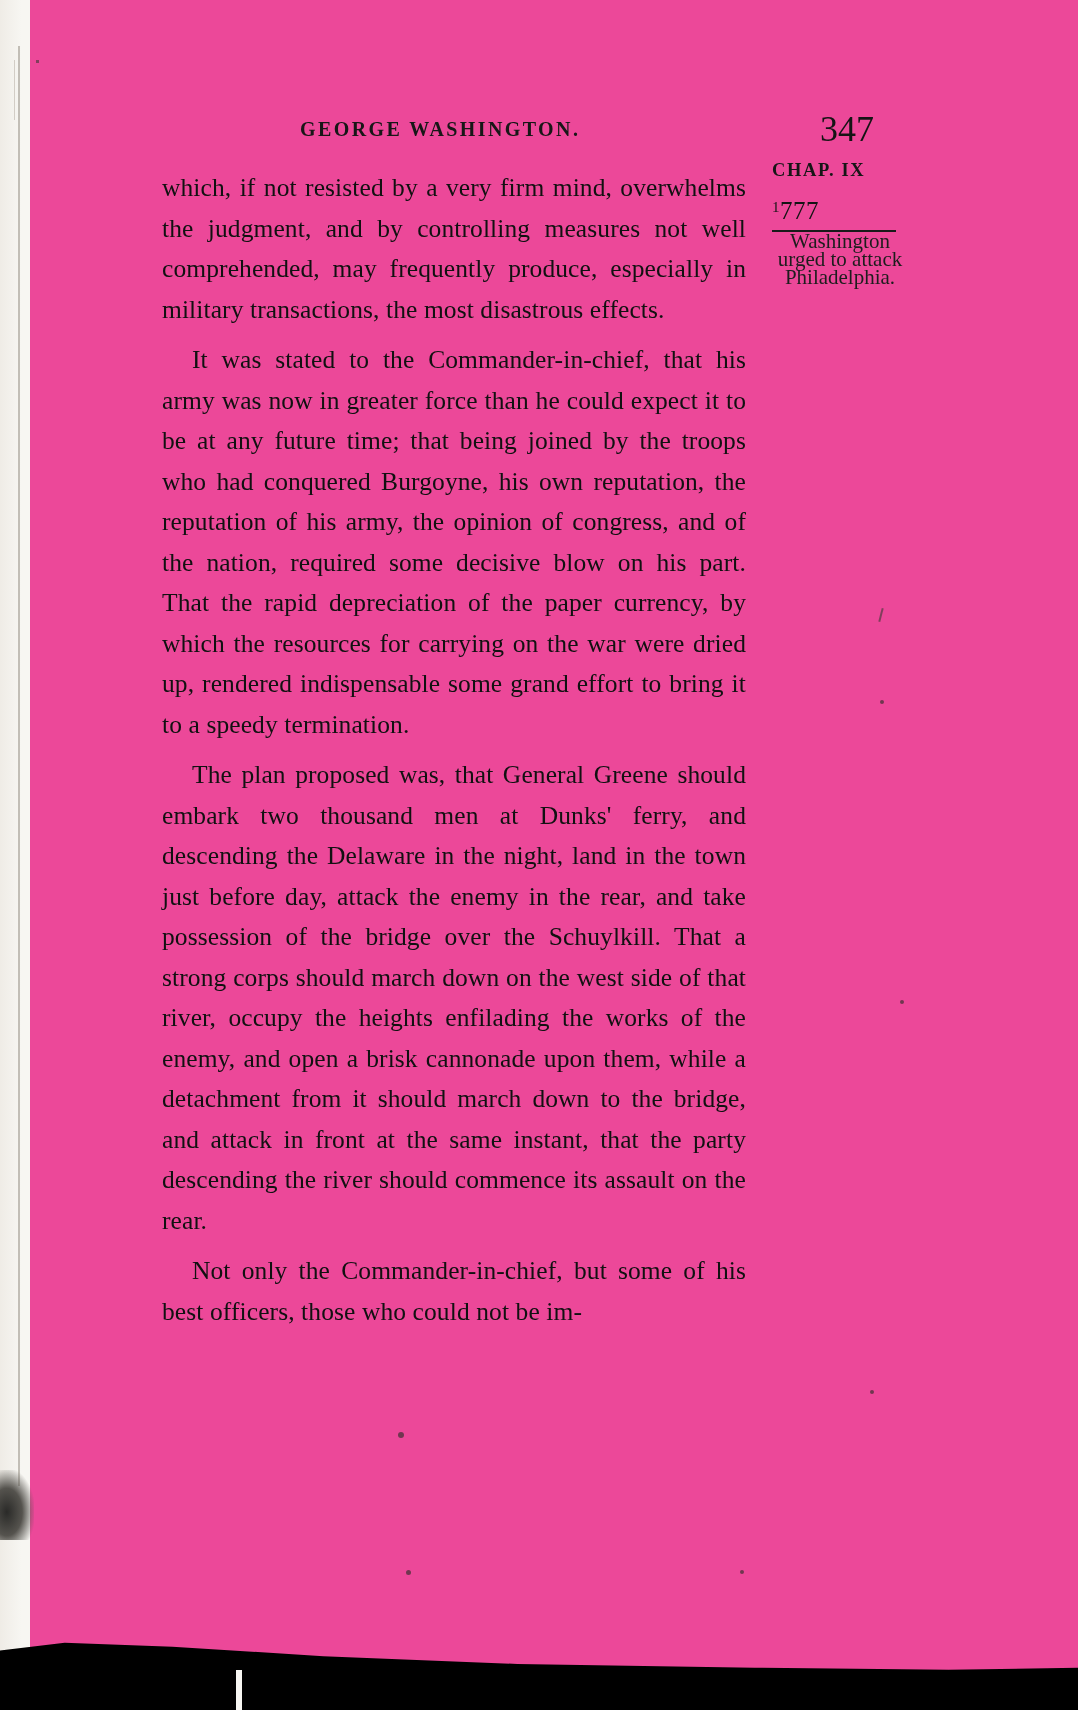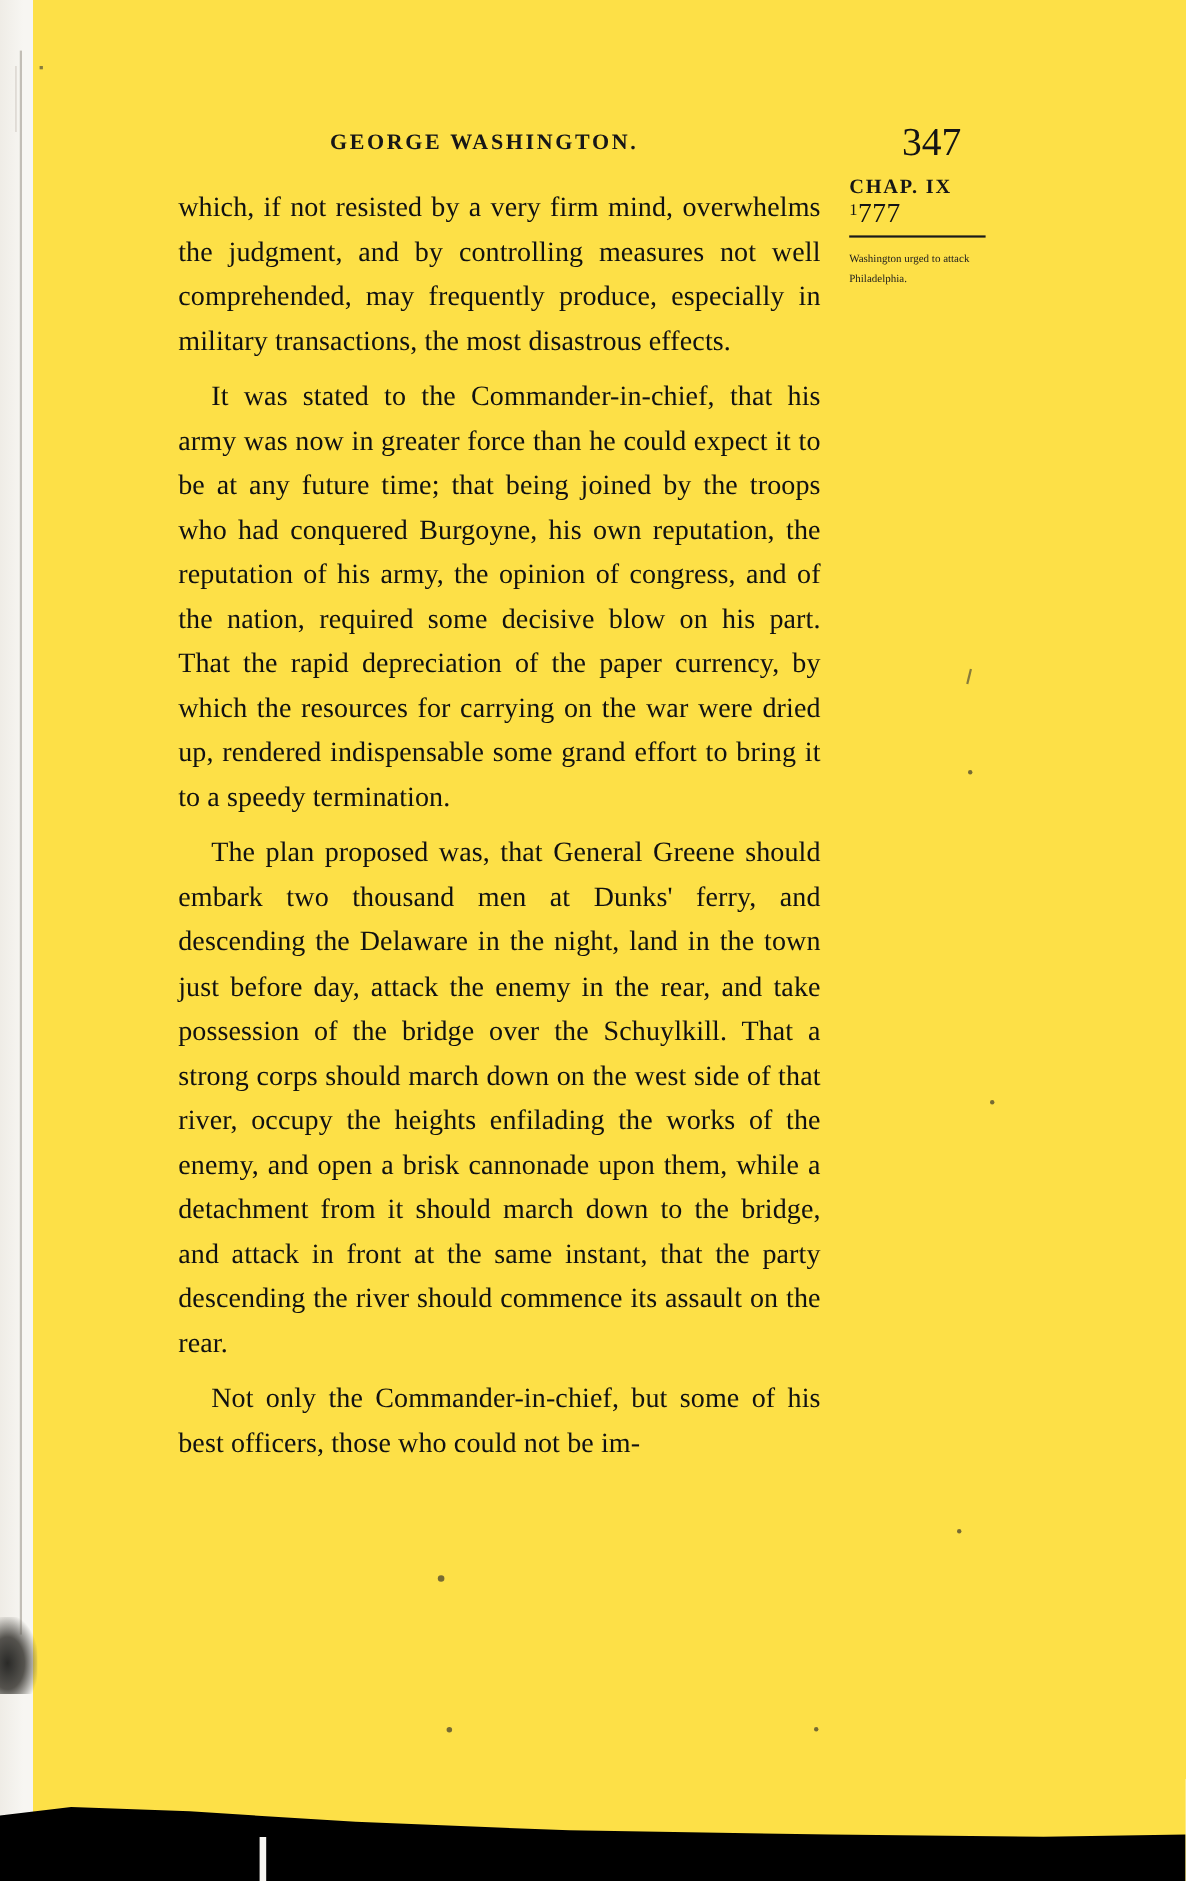--- a/index.html
+++ b/index.html
@@ -4,21 +4,21 @@
 <style>
   html, body {
     margin: 0;
     padding: 0;
     background: #ffffff;
   }
   .page {
     position: relative;
     width: 1078px;
     height: 1710px;
-    background: #fde047;
+    background: #ec4899;
     overflow: hidden;
     font-family: "Liberation Serif", serif;
     color: #1a1a1a;
   }
 
   
   .scan-edge-left {
     position: absolute;
     left: 0;
     top: 0;
@@ -127,45 +127,45 @@
   }
   .chap-label {
     font-size: 18.5px;
     letter-spacing: 1.6px;
     font-variant: small-caps;
     font-weight: 700;
     color: #161616;
     text-align: left;
   }
   .year-wrap {
-    margin-top: 0;
+    margin-top: 16px;
     width: 124px;
   }
   .year {
     font-size: 25px;
     color: #141414;
     letter-spacing: 0.5px;
   }
   .year sup {
     font-size: 15px;
     vertical-align: 7px;
   }
   .rule {
     margin-top: 5px;
     width: 124px;
     height: 2px;
     background: #1a1a1a;
   }
   .side-note {
-    margin-top: 11px;
-    font-size: 10px;
+    font-size: 21px;
     line-height: 18px;
     color: #1d1d1d;
     font-family: "Liberation Serif", serif;
     width: 136px;
+    text-align: center;
   }
 
   
   .speck {
     position: absolute;
     background: #2f2d2a;
     border-radius: 50%;
     opacity: 0.65;
   }
   .tick {

